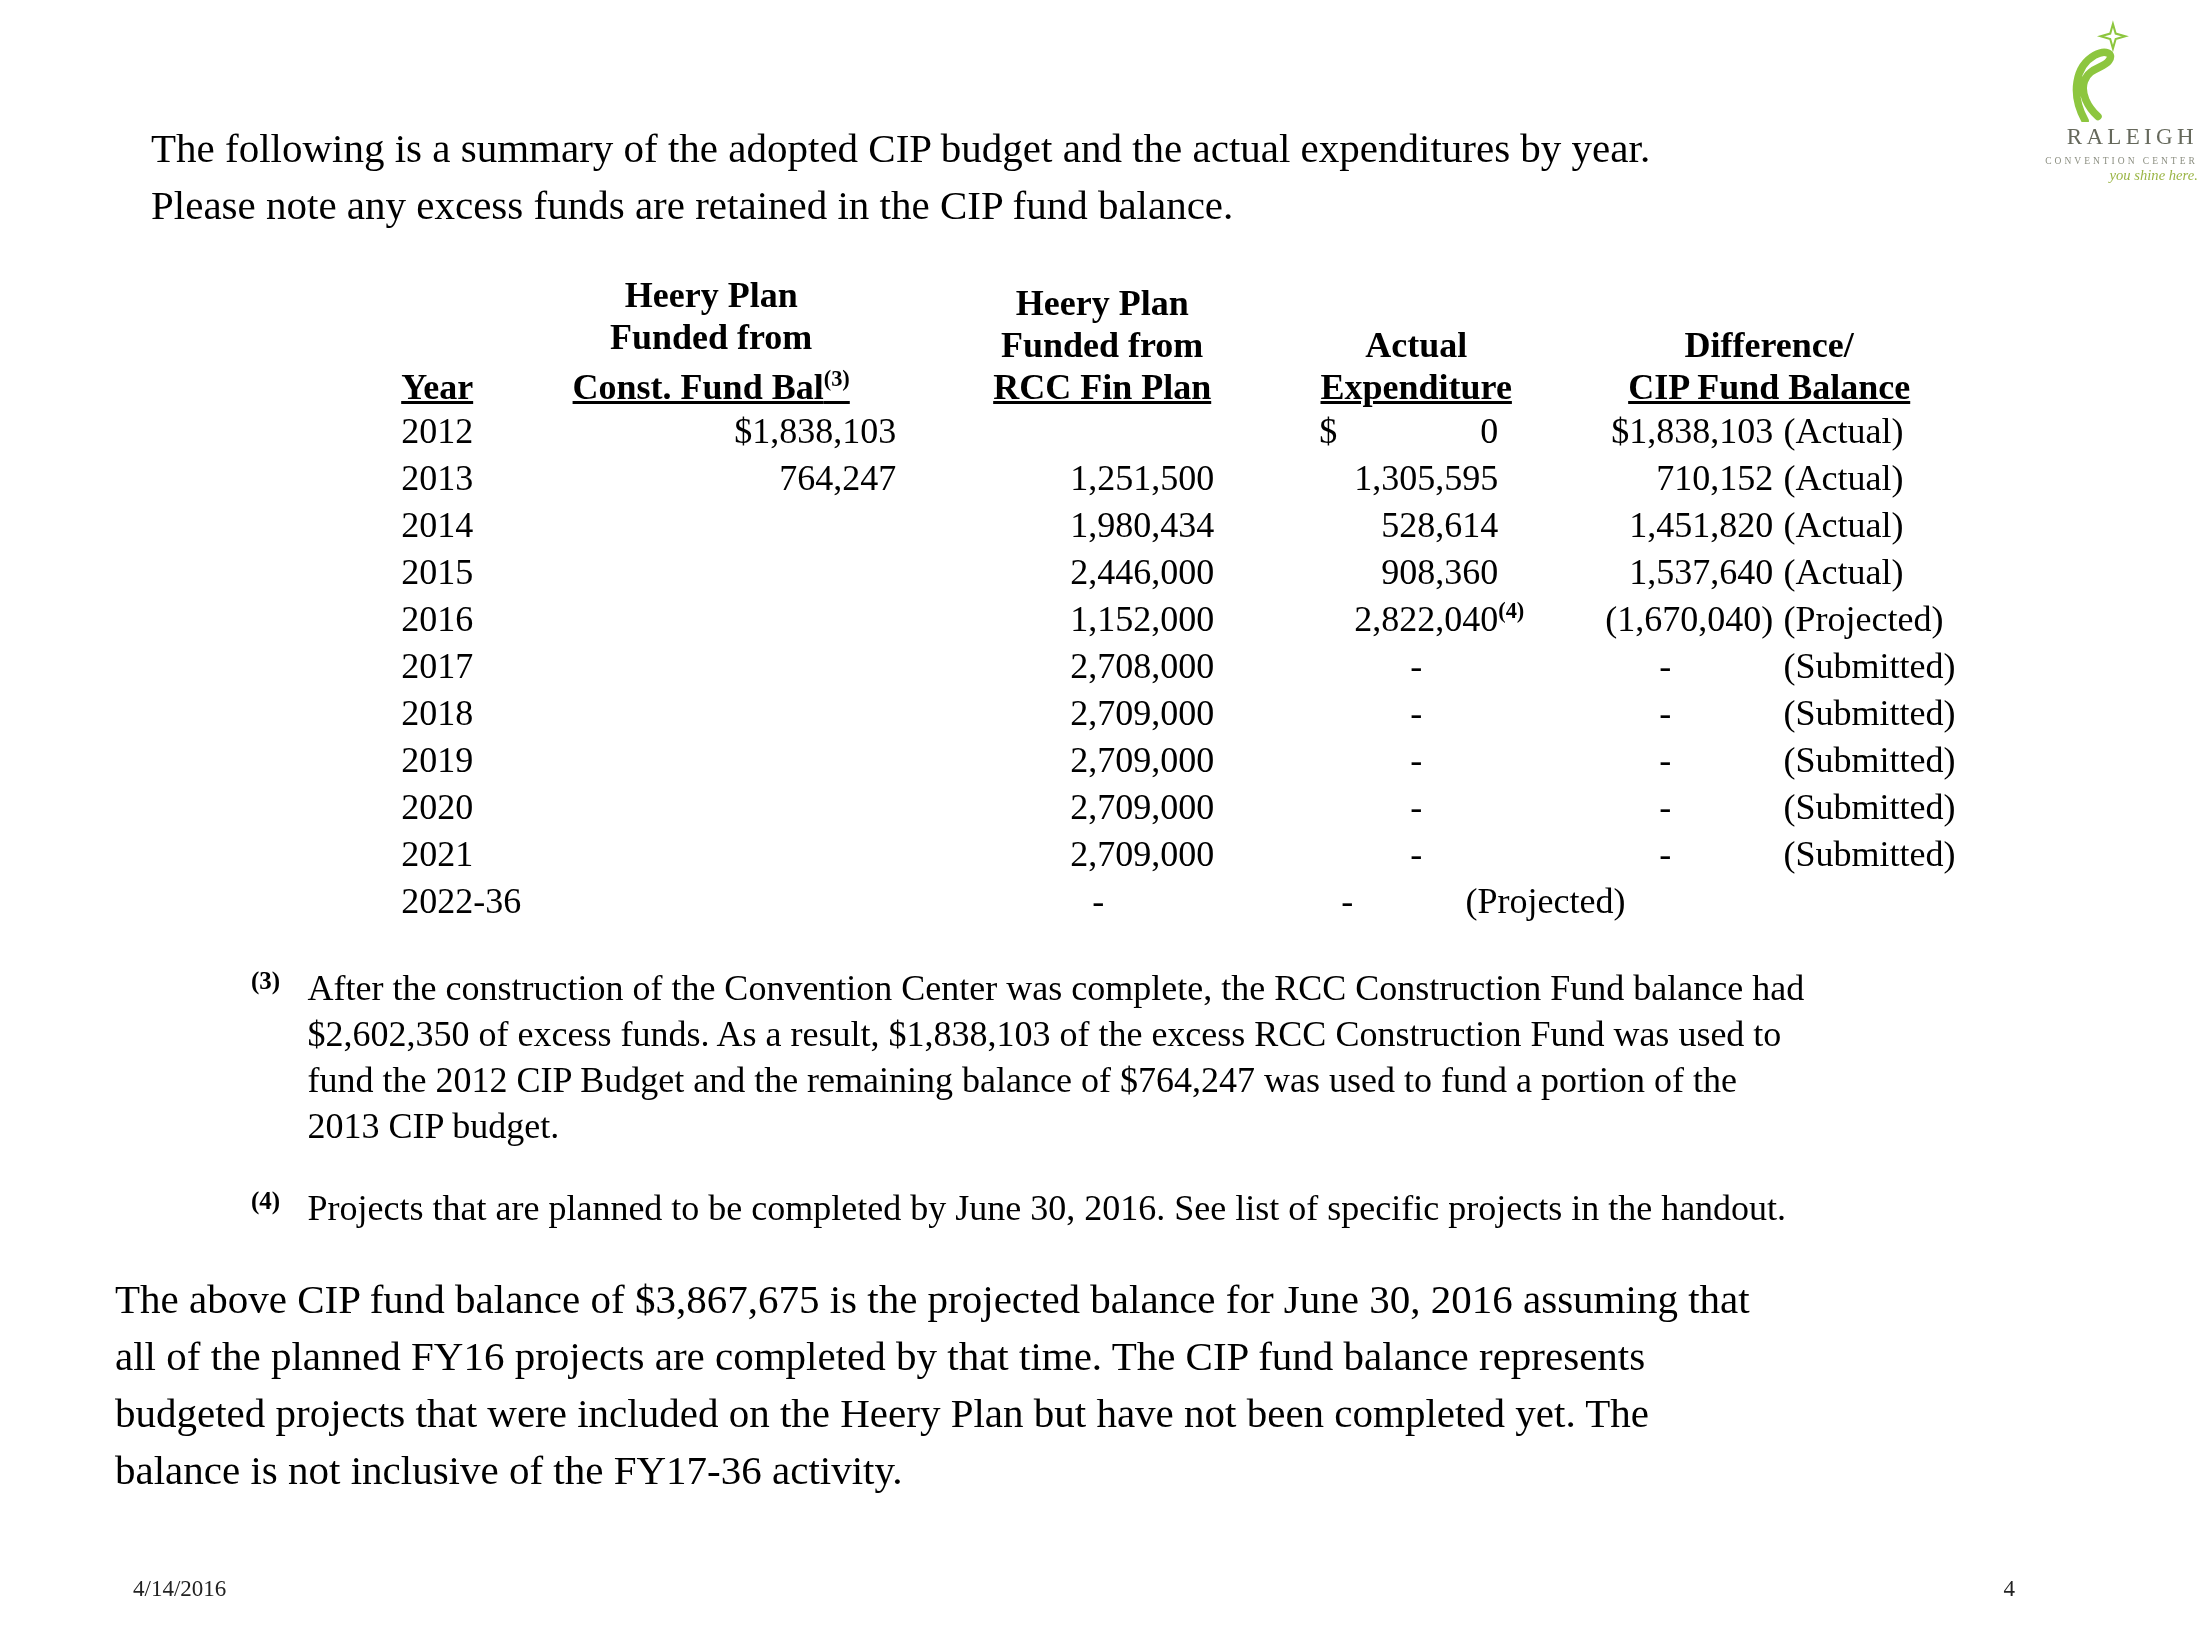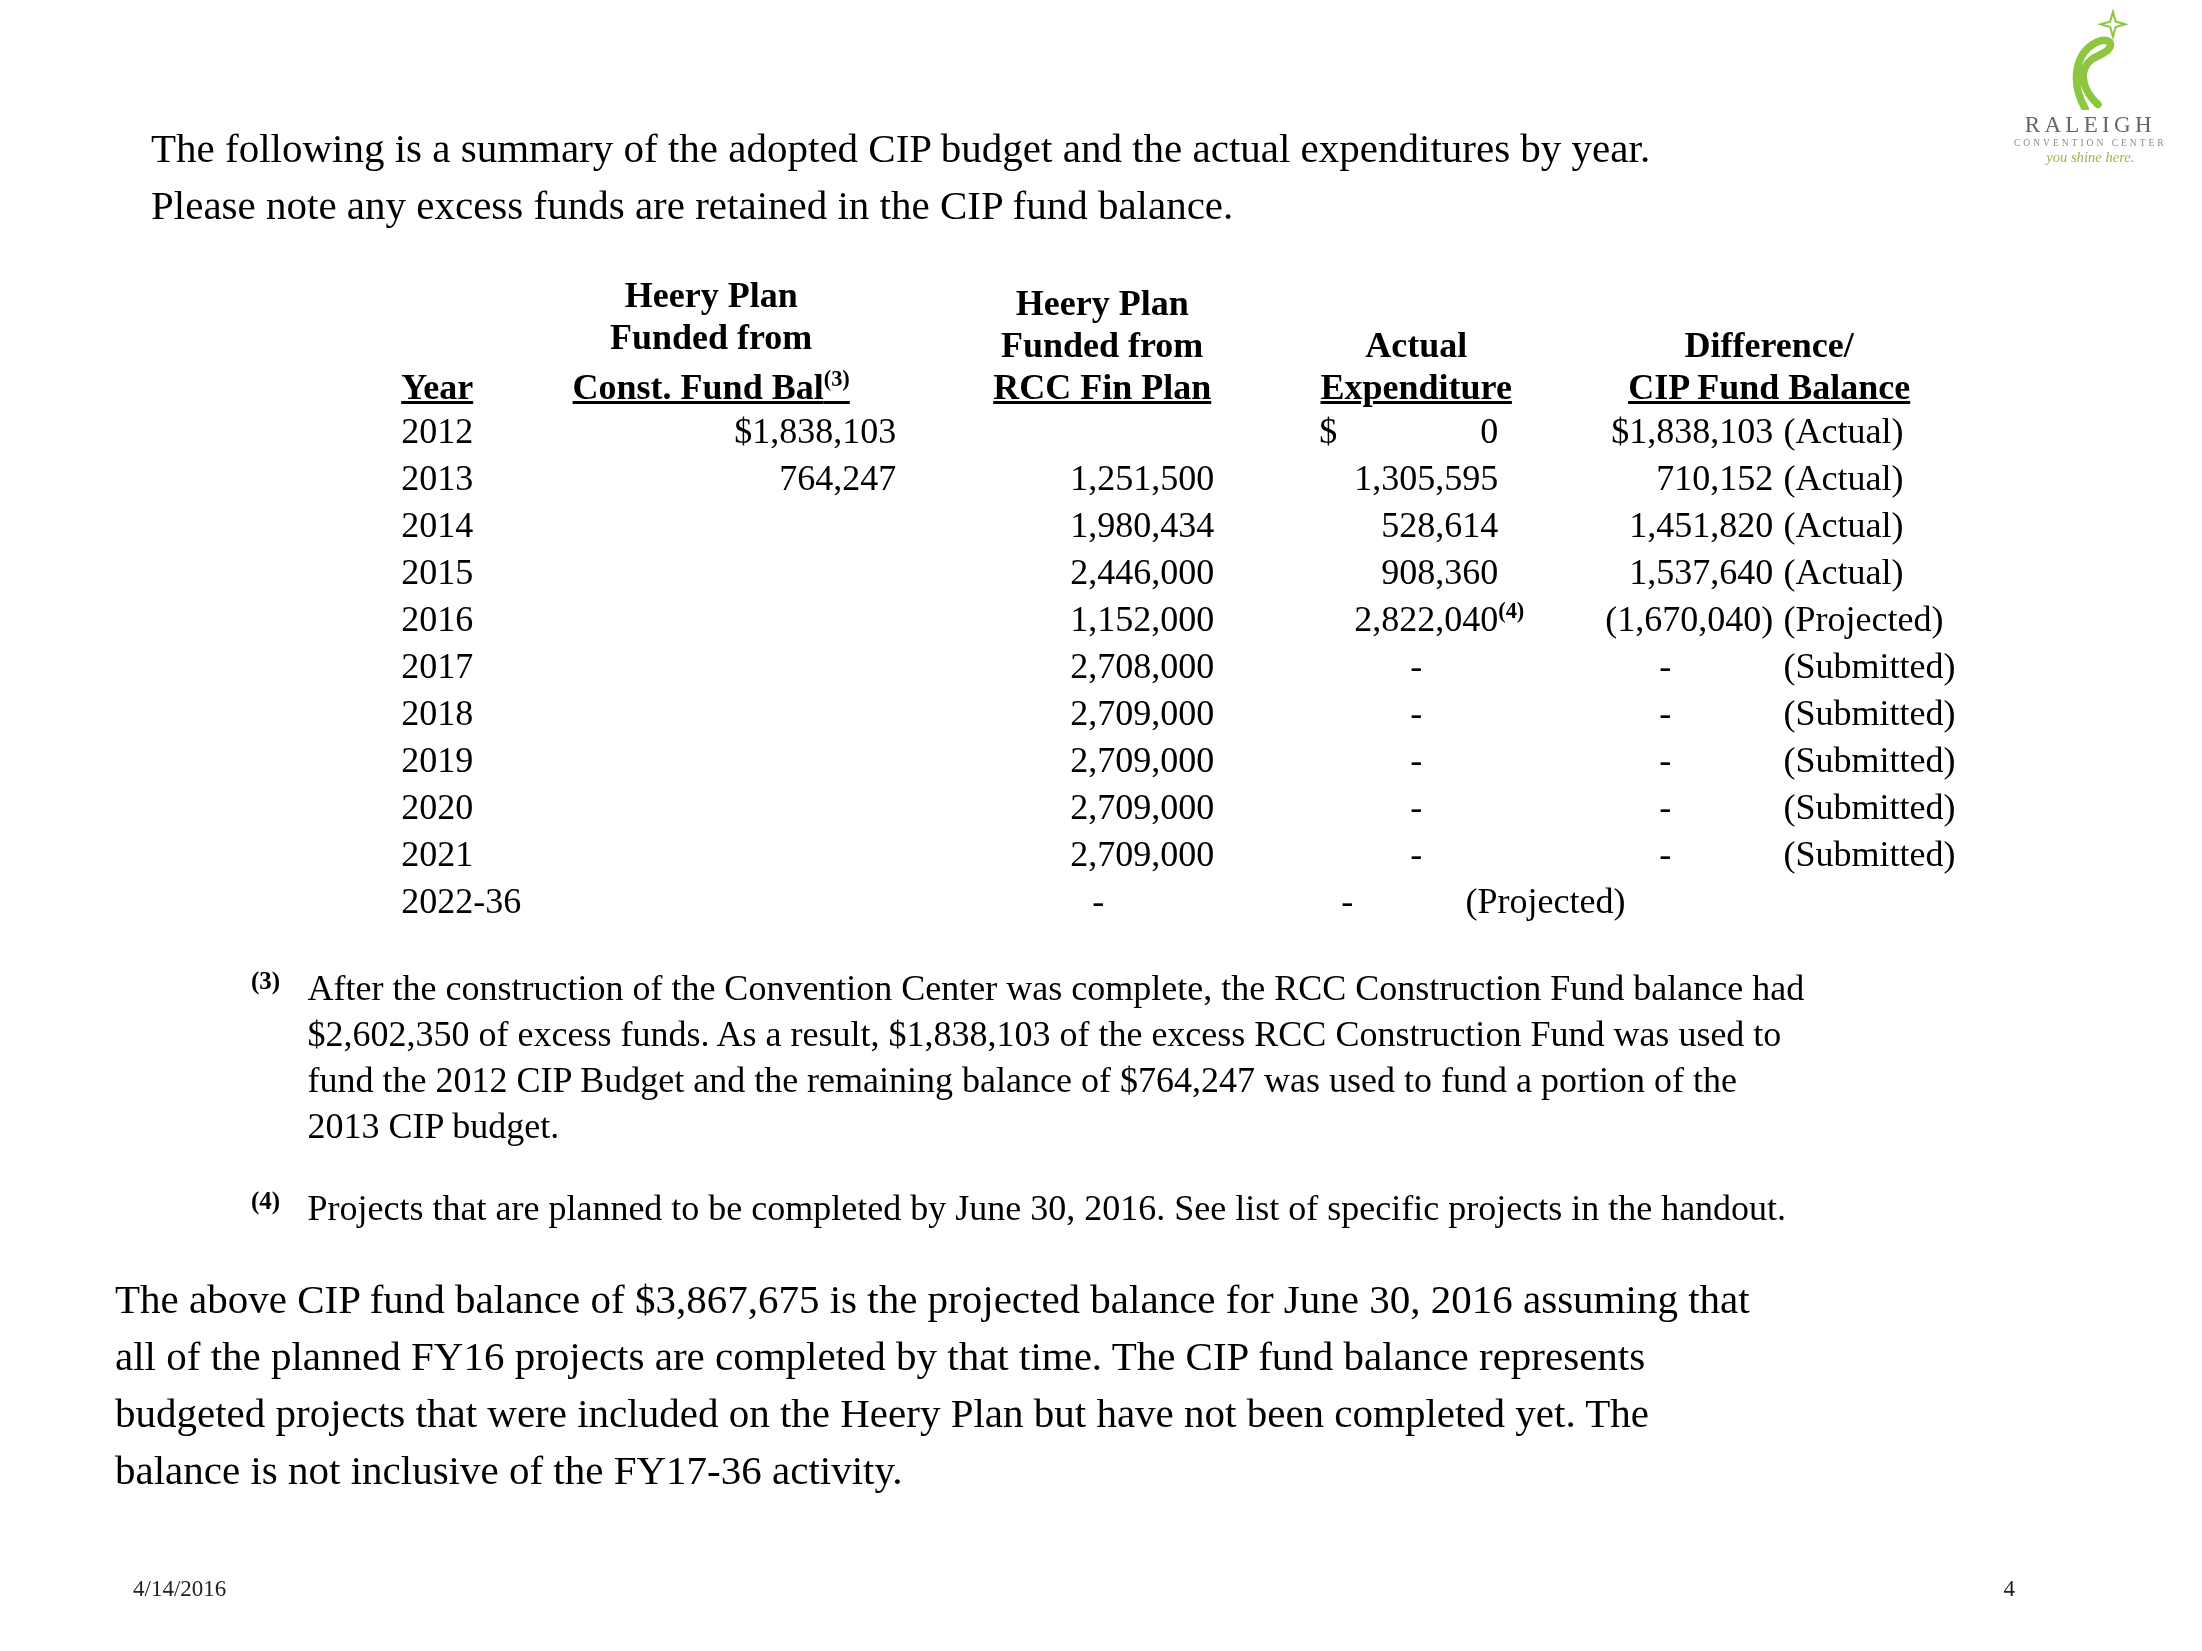--- a/index.html
+++ b/index.html
@@ -1,23 +1,23 @@
 <!DOCTYPE html>
 <html style="font-size:13.8px"><head>
 <meta charset="utf-8">
 <style>
   html,body{margin:0;padding:0;}
   body{width:2203px;height:1652px;background:#fff;font-family:"Liberation Serif","DejaVu Serif",serif;color:#000;}
   .slide{position:relative;width:2203px;height:1652px;overflow:hidden;background:#ffffff;}
 
   
-  .logo{position:absolute;top:8px;right:5.2px;width:215px;text-align:center;}
+  .logo{position:absolute;top:20px;right:5.2px;width:215px;text-align:right;}
   .logo svg{width:83px;height:102px;display:block;margin:0 auto;}
   .logo-name{font-size:23px;letter-spacing:4.3px;color:#66695c;margin-top:1.7px;}
-  .logo-sub{font-size:9.5px;letter-spacing:3px;color:#8b8e80;margin-top:0;}
+  .logo-sub{font-size:9.5px;letter-spacing:3px;color:#8b8e80;margin-top:6px;}
   .logo-tag{font-size:14.6px;font-style:italic;color:#9ab545;margin-top:1.7px;}
 
   
   .intro{margin:0;padding:120px 0 0 151px;font-size:41px;line-height:57px;white-space:pre-line;}
 
   
   .table{margin:40px 0 0 396px;font-size:36px;}
   .thead{display:flex;font-weight:bold;align-items:flex-end;}
   .hl{line-height:42px;}
   .h-year{width:159px;padding-left:5.2px;}

